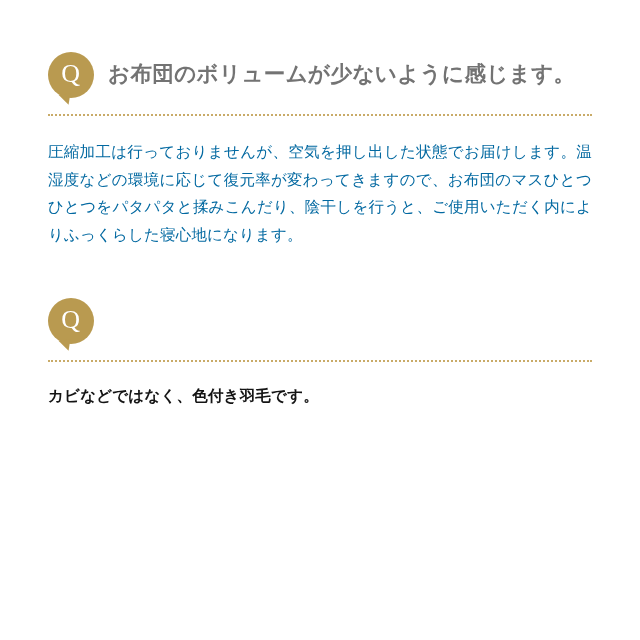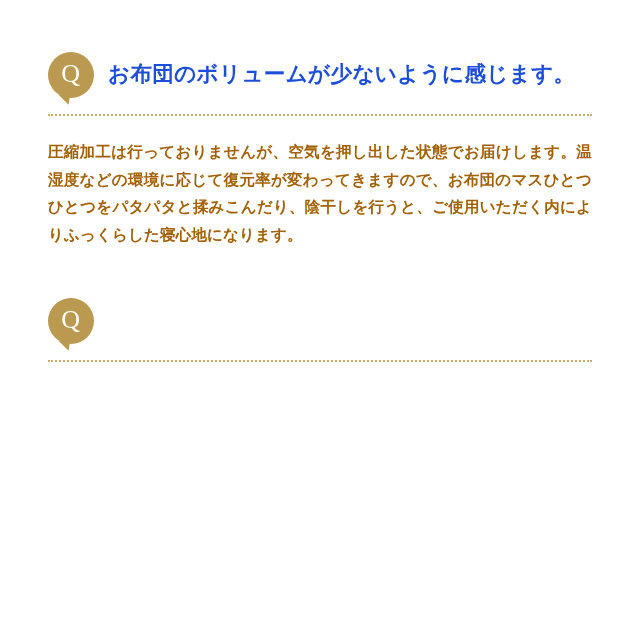--- a/index.html
+++ b/index.html
@@ -57,42 +57,42 @@
     width: 0;
     height: 0;
     border-left: 9px solid transparent;
     border-right: 3px solid transparent;
     border-top: 11px solid #b99a50;
     transform: rotate(-6deg);
   }
   .faq-question {
     font-size: 21.5px;
     font-weight: 700;
-    color: #1d4ed8;
+    color: #737373;
     letter-spacing: 0.4px;
     line-height: 1.3;
     white-space: nowrap;
   }
   .dotted-rule {
     border-top: 2px dotted #c9ab68;
     height: 0;
     margin: 0 0 22px 0;
   }
   .answer-lead {
     font-size: 15.5px;
     font-weight: 700;
     color: #141414;
     line-height: 1.5;
     margin-bottom: 16px;
     letter-spacing: 0.2px;
   }
   .answer-body {
     font-size: 15.5px;
-    font-weight: 700;
-    color: #a16207;
+    font-weight: 400;
+    color: #0369a1;
     line-height: 1.78;
     letter-spacing: 0.15px;
     text-align: justify;
     text-justify: inter-character;
   }
   .spacer-large {
     height: 44px;
   }
 </style>
 </head>
@@ -113,15 +113,16 @@
 
   <div class="spacer-large"></div>
 
   <div class="faq-block">
     <div class="faq-head">
       <div class="q-bubble">
         <span class="q-letter">Q</span>
       </div>
     </div>
     <div class="dotted-rule"></div>
+    <div class="answer-lead">カビなどではなく、色付き羽毛です。</div>
   </div>
 
 </div>
 
 </body></html>

